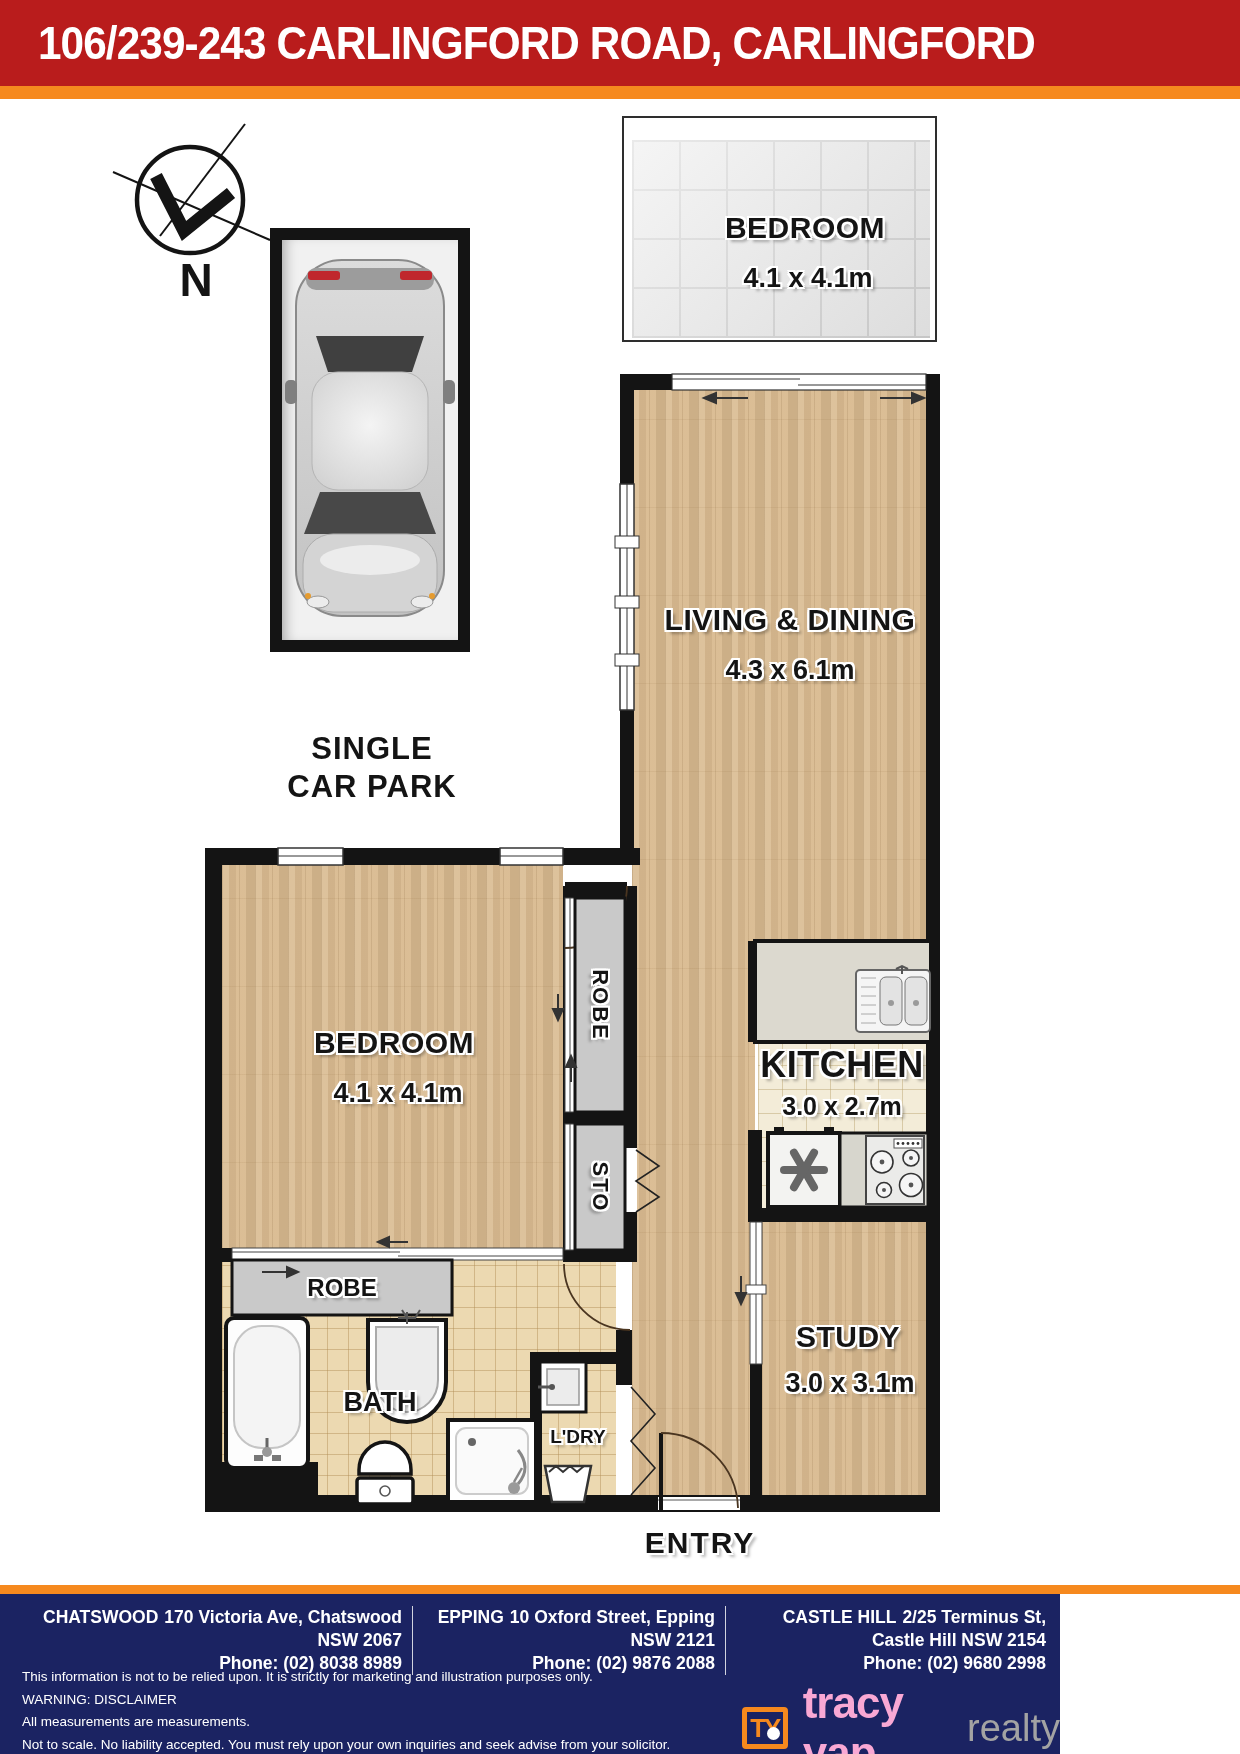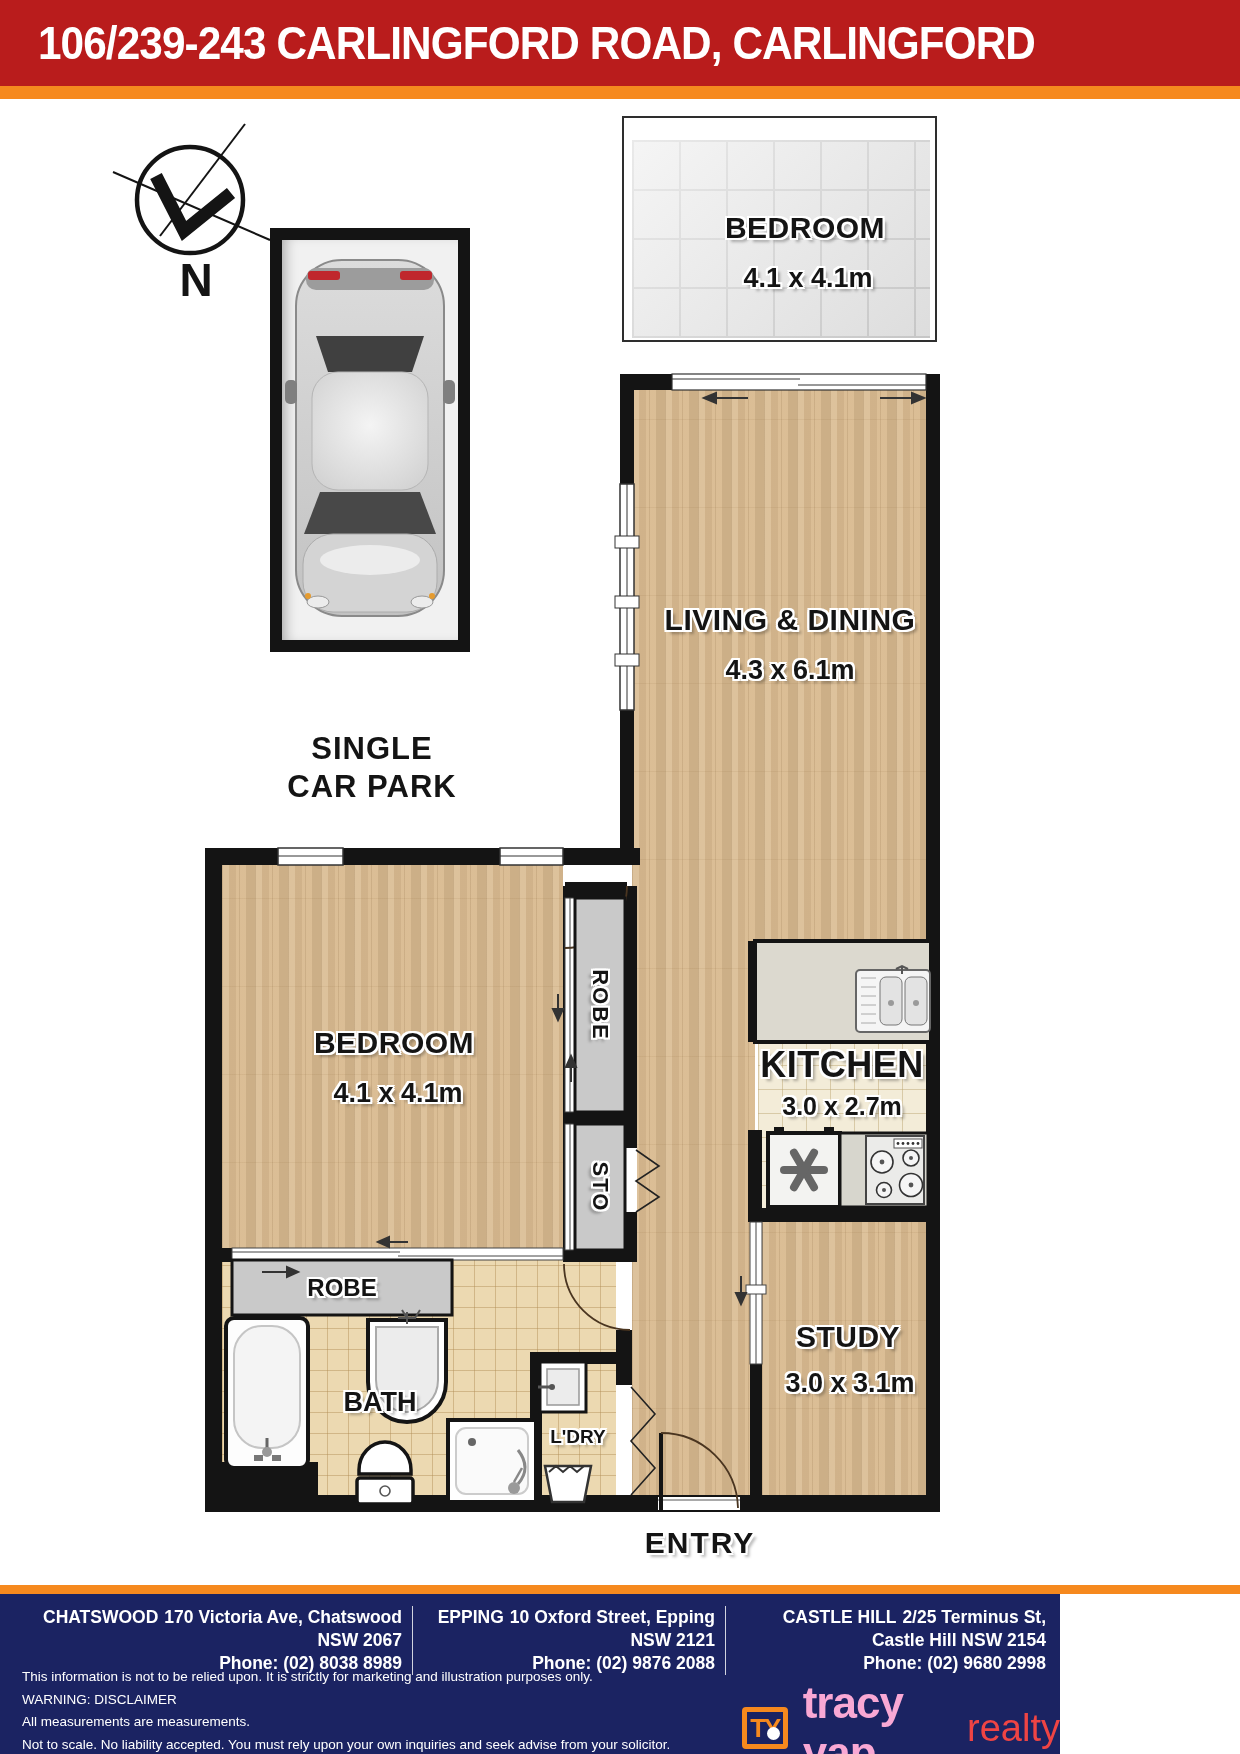--- a/index.html
+++ b/index.html
@@ -19,21 +19,21 @@
   .office.o2{flex:0 0 292px;border-left:1px solid rgba(255,255,255,.8);}
   .office.o3{flex:1 1 auto;border-left:1px solid rgba(255,255,255,.8);padding-right:14px;}
   .office .addr{margin-left:6px;}
   .disclaimer{position:absolute;left:22px;top:72px;font-size:13.5px;font-weight:400;line-height:22.5px;color:#fff;}
   .logo{position:absolute;left:742px;top:84px;display:flex;align-items:center;gap:15px;}
   .logo-mark{position:relative;width:44px;height:32px;border:5px solid #f6891e;border-radius:4px;
         display:flex;align-items:center;justify-content:center;}
   .logo-mark .ty{color:#f6891e;font-size:26px;font-weight:800;letter-spacing:-2px;line-height:1;}
   .logo-mark .dot{position:absolute;right:3px;bottom:4px;width:13px;height:13px;border-radius:50%;background:#fff;}
   .logo-name{color:#f9a8d4;font-size:44px;font-weight:800;letter-spacing:-1px;}
-  .logo-suffix{color:#ef4444;font-size:38px;font-weight:400;letter-spacing:0;}
+  .logo-suffix{color:#a3a3a3;font-size:38px;font-weight:400;letter-spacing:0;}
   
   .floor{position:absolute;}
   .wood{background-color:#d7b88e;
     background-image:
       repeating-linear-gradient(0deg, rgba(120,80,30,.08) 0 1px, rgba(0,0,0,0) 1px 88px),
       repeating-linear-gradient(90deg, rgba(95,62,22,.16) 0 1px, rgba(0,0,0,0) 1px 17px, rgba(95,62,22,.12) 17px 18px, rgba(0,0,0,0) 18px 33px),
       repeating-linear-gradient(90deg, rgba(255,246,228,.16) 0 7px, rgba(0,0,0,.03) 7px 14px, rgba(255,240,214,.10) 14px 24px, rgba(0,0,0,.05) 24px 33px);}
   .tile-balcony{background-color:#e9e9e9;
     background-image:
       linear-gradient(135deg, rgba(255,255,255,.55), rgba(0,0,0,.05)),

